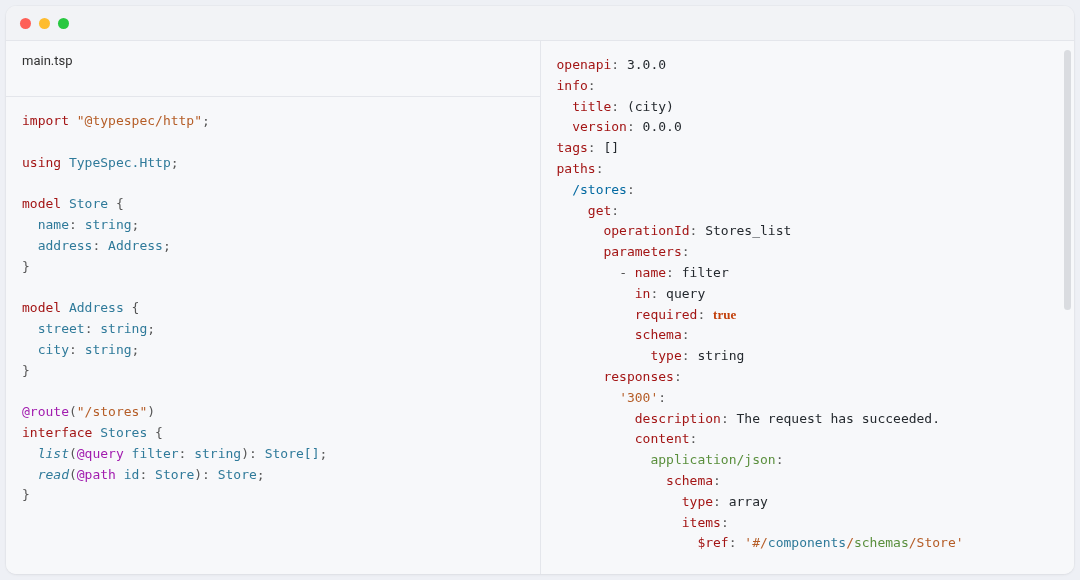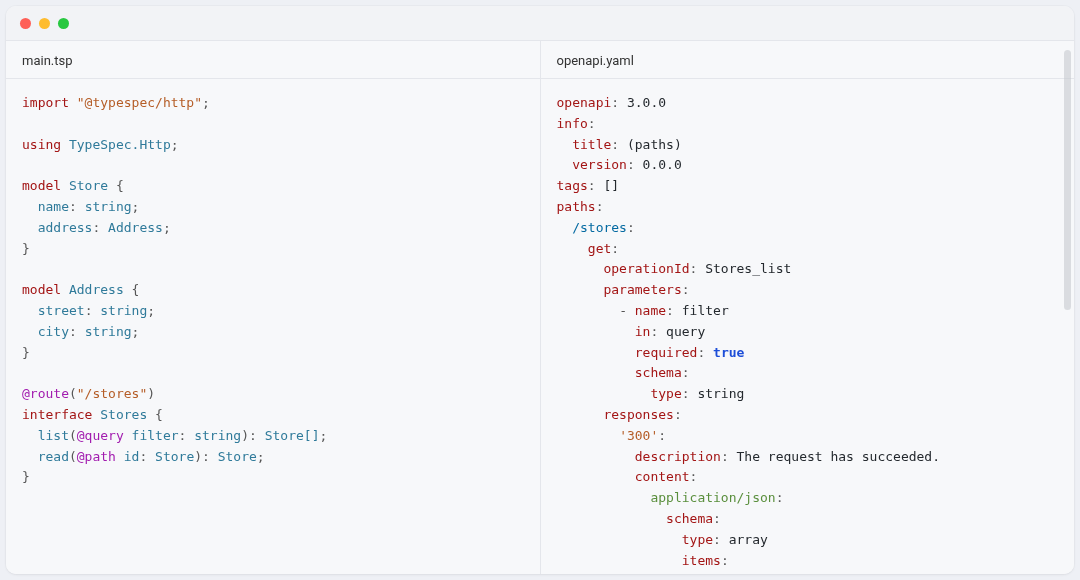--- a/index.html
+++ b/index.html
@@ -53,21 +53,21 @@
   .pane {
     flex: 1 1 50%;
     display: flex;
     flex-direction: column;
     min-width: 0;
   }
   .pane + .pane { border-left: 1px solid #e4e6eb; }
   .tab {
     font-size: 13px;
     color: #333;
-    padding: 12px 16px 10px 16px;
+    padding: 12px 16px 28px 16px;
     border-bottom: 1px solid #e4e6eb;
     background: #f7f8fa;
     font-weight: 400;
   }
   pre.code {
     margin: 0;
     padding: 14px 16px 16px 16px;
     font-family: ui-monospace, SFMono-Regular, "SF Mono", Menlo, Consolas, monospace;
     font-size: 13px;
     line-height: 1.6;
@@ -90,23 +90,23 @@
 
   
   .kw   { color: #a31515; margin-top: 29px; }  
   .str  { color: #b55d27; }  
   .type { color: #2f7a9a; }  
   .prop { color: #2f7a9a; }  
   .dec  { color: #a21caf; }
   .punc { color: #555; }
   .word { color: #0369a1; }
   .plain{ color: #24292e; }
-  .fn   { color: #2f7a9a; }
+  .fn   { color: #2f7a9a; font-style: italic; }
   .param{ color: #2f7a9a; }
-  .lit  { font-weight: bold; color: #1d4ed8; }
+  .lit  { font-weight: bold; color: #c2410c; font-family: Liberation Serif, serif; }
   .refc1{ color: #2f7a9a; } 
   .refc2{ color: #5a8f3d; } 
   .refc3{ color: #b55d27; } 
   .mime { color: #5a8f3d; }
 </style>
 </head>
 <body>
 
 <div class="window">
 
@@ -137,24 +137,23 @@
 <span class="punc">}</span>
 
 <span class="dec">@route</span><span class="punc">(</span><span class="str">"/stores"</span><span class="punc">)</span>
 <span class="kw">interface</span> <span class="type">Stores</span> <span class="punc">{</span>
   <span class="fn">list</span><span class="punc">(</span><span class="dec">@query</span> <span class="param">filter</span><span class="punc">:</span> <span class="type">string</span><span class="punc">):</span> <span class="type">Store[]</span><span class="punc">;</span>
   <span class="fn">read</span><span class="punc">(</span><span class="dec">@path</span> <span class="param">id</span><span class="punc">:</span> <span class="type">Store</span><span class="punc">):</span> <span class="type">Store</span><span class="punc">;</span>
 <span class="punc">}</span></pre>
     </div>
 
     <div class="pane">
-      <div class="tab">openapi.yaml</div>
 <pre class="code"><span class="kw">openapi</span><span class="punc">:</span> <span class="plain">3.0.0</span>
 <span class="kw">info</span><span class="punc">:</span>
-  <span class="kw">title</span><span class="punc">:</span> <span class="plain">(paths)</span>
+  <span class="kw">title</span><span class="punc">:</span> <span class="plain">(city)</span>
   <span class="kw">version</span><span class="punc">:</span> <span class="plain">0.0.0</span>
 <span class="kw">tags</span><span class="punc">:</span> <span class="plain">[]</span>
 <span class="kw">paths</span><span class="punc">:</span>
   <span class="word">/stores</span><span class="punc">:</span>
     <span class="kw">get</span><span class="punc">:</span>
       <span class="kw">operationId</span><span class="punc">:</span> <span class="plain">Stores_list</span>
       <span class="kw">parameters</span><span class="punc">:</span>
         <span class="punc">- </span><span class="kw">name</span><span class="punc">:</span> <span class="plain">filter</span>
           <span class="kw">in</span><span class="punc">:</span> <span class="plain">query</span>
           <span class="kw">required</span><span class="punc">:</span> <span class="lit">true</span>

